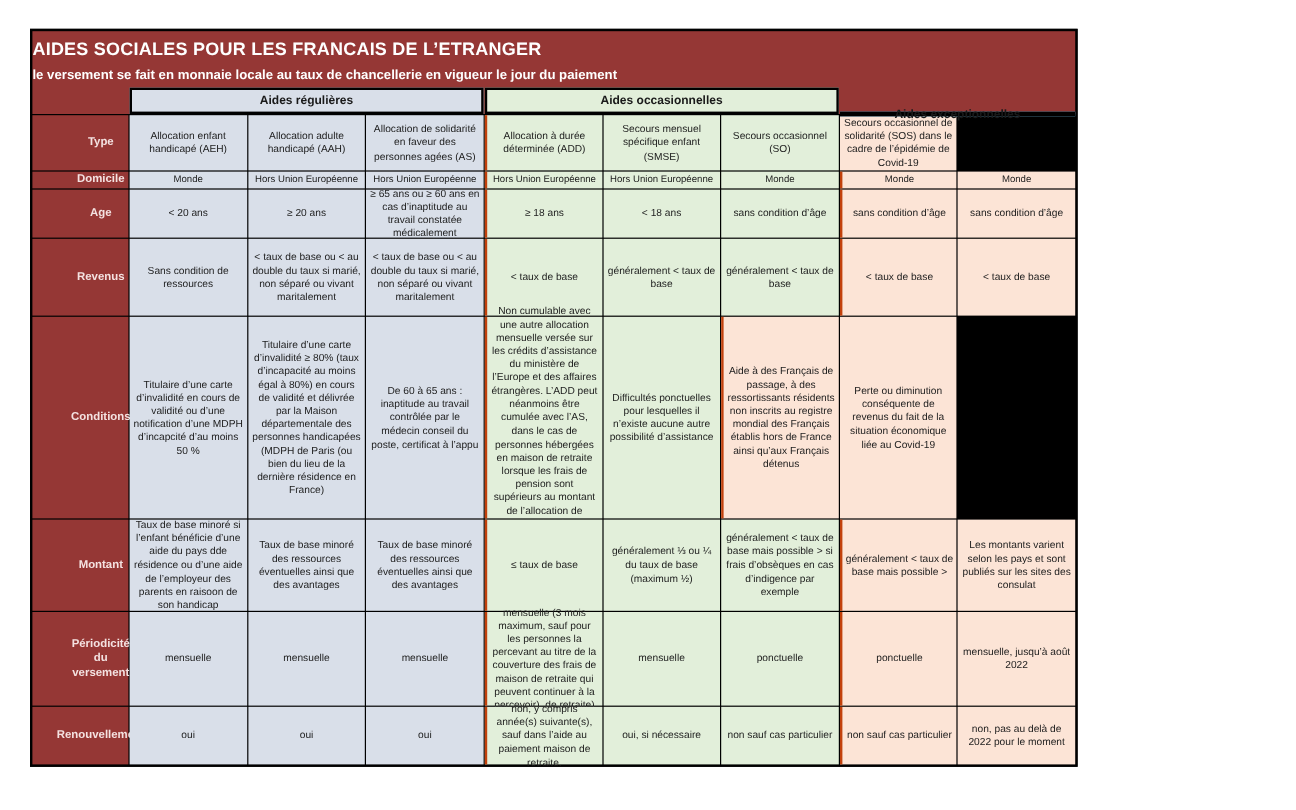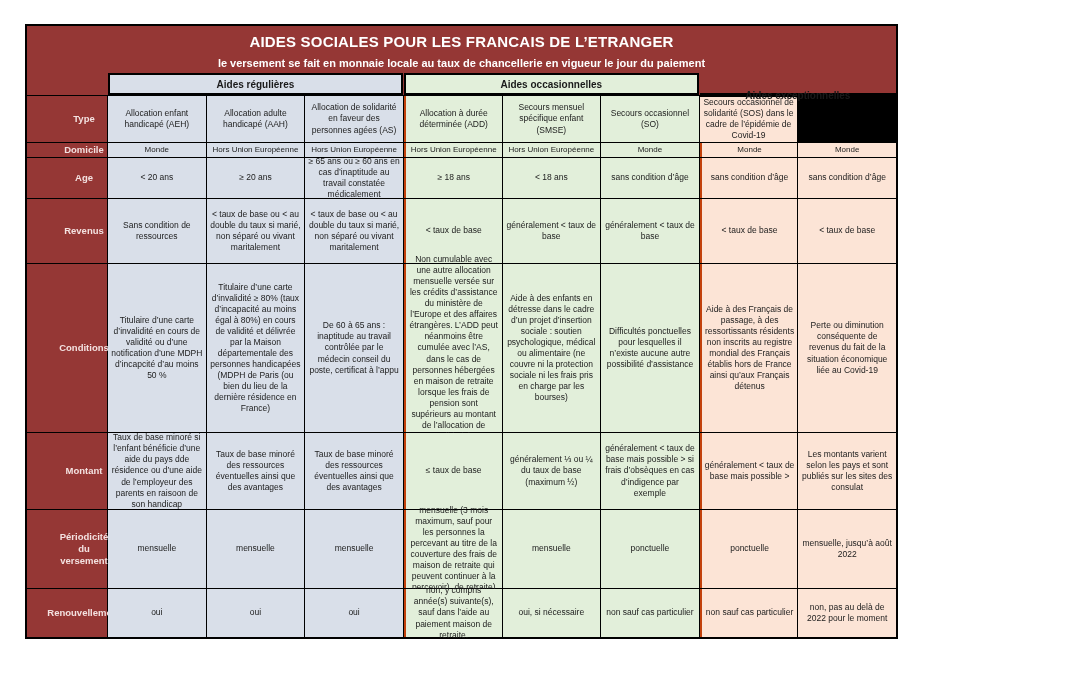--- a/index.html
+++ b/index.html
@@ -9,21 +9,21 @@
     position:absolute;left:25px;top:24px;width:873px;
     display:grid;
     grid-template-columns:80px repeat(8,1fr);
     grid-template-rows:46px 22px 46px 14px 40px 64px 168px 76px 78px 48px;
     gap:1px;background:#000;border:2px solid #000;
     box-sizing:border-box;
   }
   .cell{display:flex;flex-direction:column;align-items:center;justify-content:center;
     text-align:center;font-size:8.5px;line-height:1.3;color:#1c1c1c;padding:2px 3px;box-sizing:border-box;}
   .banner{grid-area:1/1/3/10;background:#953735;display:flex;flex-direction:column;
-    align-items:center;justify-content:flex-start;padding-top:7px;z-index:0;}
+    justify-content:flex-start;padding-top:7px;z-index:0;}
   .banner .title{color:#ffffff;font-weight:bold;font-size:15px;letter-spacing:.2px;}
   .banner .subtitle{color:#ffffff;font-weight:bold;font-size:11px;margin-top:7px;}
   .ghead{z-index:1;border:2px solid #000;font-weight:bold;font-size:10px;color:#1a1a1a;
     display:flex;align-items:center;justify-content:center;}
   .g1{grid-area:2/2/3/5;background:#d9dfe9;}
   .g2{grid-area:2/5/3/8;background:#e2efda;}
   .g3{grid-area:2/8/3/10;background:#7dd3fc;margin-top:20px;}
   .rh{background:#953735;color:#f4e2e1;font-weight:bold;font-size:9.5px;line-height:1.25;padding-left:37px;}
   .cb{background:#d9dfe9;}
   .cg{background:#e2efda;}
@@ -85,21 +85,20 @@
     <div class="cell cg r6">généralement &lt; taux de base</div>
     <div class="cell cg r6">généralement &lt; taux de base</div>
     <div class="cell cp r6 tl">&lt; taux de base</div>
     <div class="cell cp r6">&lt; taux de base</div>
 
     <div class="cell rh r7">Conditions</div>
     <div class="cell cb r7">Titulaire d’une carte d’invalidité en cours de validité ou d’une notification d’une MDPH d’incapcité d’au moins 50 %</div>
     <div class="cell cb r7">Titulaire d’une carte d’invalidité ≥ 80% (taux d’incapacité au moins égal à 80%) en cours de validité et délivrée par la Maison départementale des personnes handicapées (MDPH de Paris (ou bien du lieu de la dernière résidence en France)</div>
     <div class="cell cb r7">De 60 à 65 ans : inaptitude au travail contrôlée par le médecin conseil du poste, certificat à l’appu</div>
     <div class="cell cg r7 tl">Non cumulable avec une autre allocation mensuelle versée sur les crédits d’assistance du ministère de l’Europe et des affaires étrangères. L’ADD peut néanmoins être cumulée avec l’AS, dans le cas de personnes hébergées en maison de retraite lorsque les frais de pension sont supérieurs au montant de l’allocation de solidarité</div>
-    <div class="cell cg r7">Aide à des enfants en détresse dans le cadre d’un projet d’insertion sociale : soutien psychologique, médical ou alimentaire (ne couvre ni la protection sociale ni les frais pris en charge par les bourses)</div>
     <div class="cell cg r7">Difficultés ponctuelles pour lesquelles il n’existe aucune autre possibilité d’assistance</div>
     <div class="cell cp r7 tl">Aide à des Français de passage, à des ressortissants résidents non inscrits au registre mondial des Français établis hors de France ainsi qu’aux Français détenus</div>
     <div class="cell cp r7">Perte ou diminution conséquente de revenus du fait de la situation économique liée au Covid-19</div>
 
     <div class="cell rh r8">Montant</div>
     <div class="cell cb r8">Taux de base minoré si l’enfant bénéficie d’une aide du pays dde résidence ou d’une aide de l’employeur des parents en raisoon de son handicap</div>
     <div class="cell cb r8">Taux de base minoré des ressources éventuelles ainsi que des avantages</div>
     <div class="cell cb r8">Taux de base minoré des ressources éventuelles ainsi que des avantages</div>
     <div class="cell cg r8 tl">≤ taux de base</div>
     <div class="cell cg r8">généralement ⅓ ou ¼ du taux de base (maximum ½)</div>

